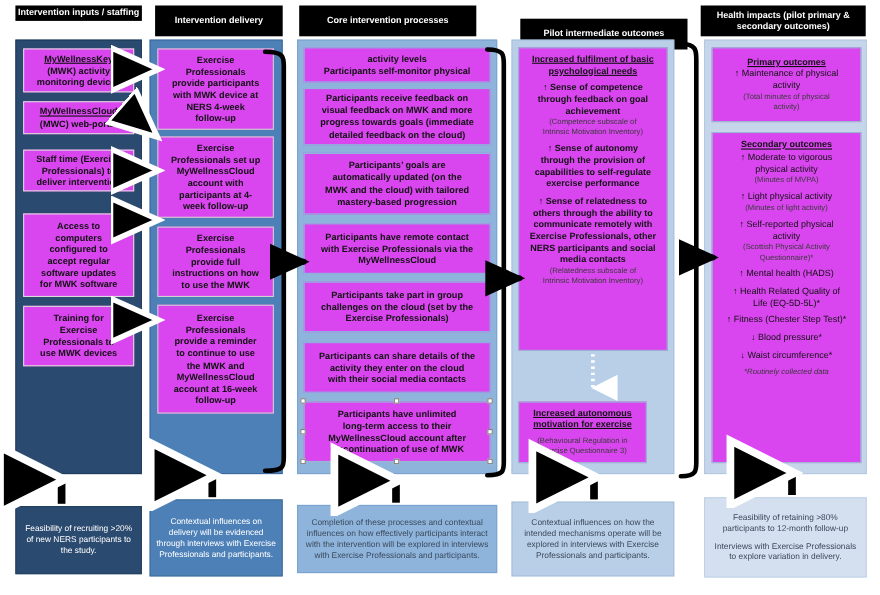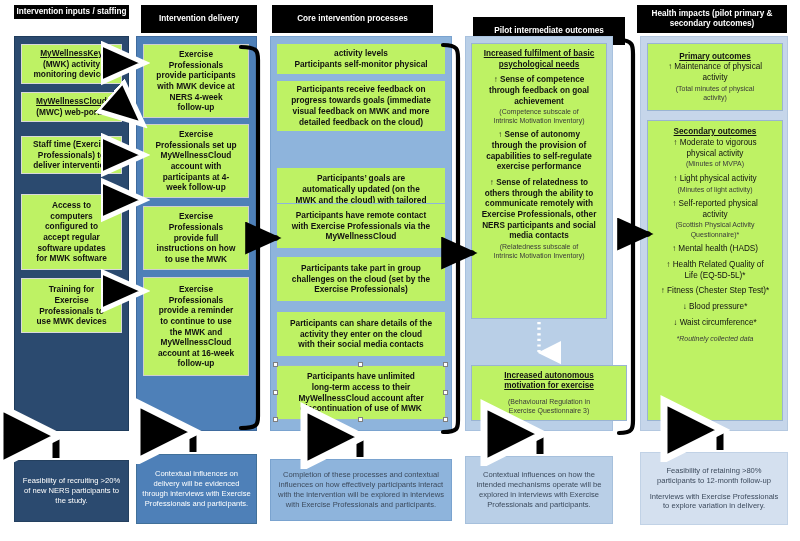--- a/index.html
+++ b/index.html
@@ -30,21 +30,21 @@
   .panel { position: absolute; }
   .panel.dark  { background: #2b4a6f; border: 1px solid #1f3c5c; }
   .panel.mid   { background: #4e80b8; border: 1px solid #3f6b9e; }
   .panel.light { background: #8eb4dc; border: 1px solid #7aa3cf; }
   .panel.pale  { background: #b9cfe7; border: 1px solid #a8c1de; }
   .panel.palest{ background: #c6d6ea; border: 1px solid #b4c8e0; }
 
   
   .box {
     position: absolute;
-    background: #bef264;
+    background: #d946ef;
     display: flex;
     align-items: center;
     justify-content: center;
     text-align: center;
     color: #111111;
     padding: 2px 3px;
   }
   .box.b-dark  { border: 1px solid #d9d9d9; }
   .box.b-mid   { border: 1px solid #cfcfcf; }
   .box.b-light { border: 1px solid #8eb4dc; }
@@ -193,26 +193,26 @@
 
   <div class="box b-light" style="left:276px; top:43px; width:170px; height:32px; font-size:8.3px; line-height:1.3;">
     <span class="txt">
         <span class="line t-bold">activity levels</span>
         <span class="line t-bold">Participants self-monitor physical</span>
       </span>
   </div>
   <div class="box b-light" style="left:276px; top:80px; width:170px; height:52px; font-size:8.3px; line-height:1.3;">
     <span class="txt">
         <span class="line t-bold">Participants receive feedback on</span>
+        <span class="line t-bold">visual feedback on MWK and more</span>
         <span class="line t-bold">progress towards goals (immediate</span>
-        <span class="line t-bold">visual feedback on MWK and more</span>
         <span class="line t-bold">detailed feedback on the cloud)</span>
       </span>
   </div>
-  <div class="box b-light" style="left:276px; top:139px; width:170px; height:56px; font-size:8.3px; line-height:1.3;margin-top:28px;">
+  <div class="box b-light" style="left:276px; top:139px; width:170px; height:56px; font-size:8.3px; line-height:1.3;">
     <span class="txt">
         <span class="line t-bold">Participants’ goals are</span>
         <span class="line t-bold">automatically updated (on the</span>
         <span class="line t-bold">MWK and the cloud) with tailored</span>
         <span class="line t-bold">mastery-based progression</span>
       </span>
   </div>
   <div class="box b-light" style="left:276px; top:203px; width:170px; height:46px; font-size:8.3px; line-height:1.3;">
     <span class="txt">
         <span class="line t-bold">Participants have remote contact</span>
@@ -271,21 +271,21 @@
         <span class="line t-bold">↑  Sense of relatedness to</span>
         <span class="line t-bold">others through the ability to</span>
         <span class="line t-bold">communicate remotely with</span>
         <span class="line t-bold">Exercise Professionals, other</span>
         <span class="line t-bold">NERS participants and social</span>
         <span class="line t-bold">media contacts</span>
         <span class="line t-small">(Relatedness subscale of</span>
         <span class="line t-small">Intrinsic Motivation Inventory)</span>
       </span>
   </div>
-  <div class="box b-pale" style="left:471px; top:365px; width:156px; height:56px; font-size:8.2px; line-height:1.3;">
+  <div class="box b-pale" style="left:471px; top:365px; width:117px; height:56px; font-size:8.2px; line-height:1.3;">
     <span class="txt">
         <span class="line t-bold t-u">Increased autonomous</span>
         <span class="line t-bold t-u">motivation for exercise</span>
         <span class="gap"></span>
         <span class="line t-small">(Behavioural Regulation in</span>
         <span class="line t-small">Exercise Questionnaire 3)</span>
       </span>
   </div>
 
   <div class="box b-pale" style="left:647px; top:43px; width:136px; height:68px; font-size:8.2px; line-height:1.32;">

